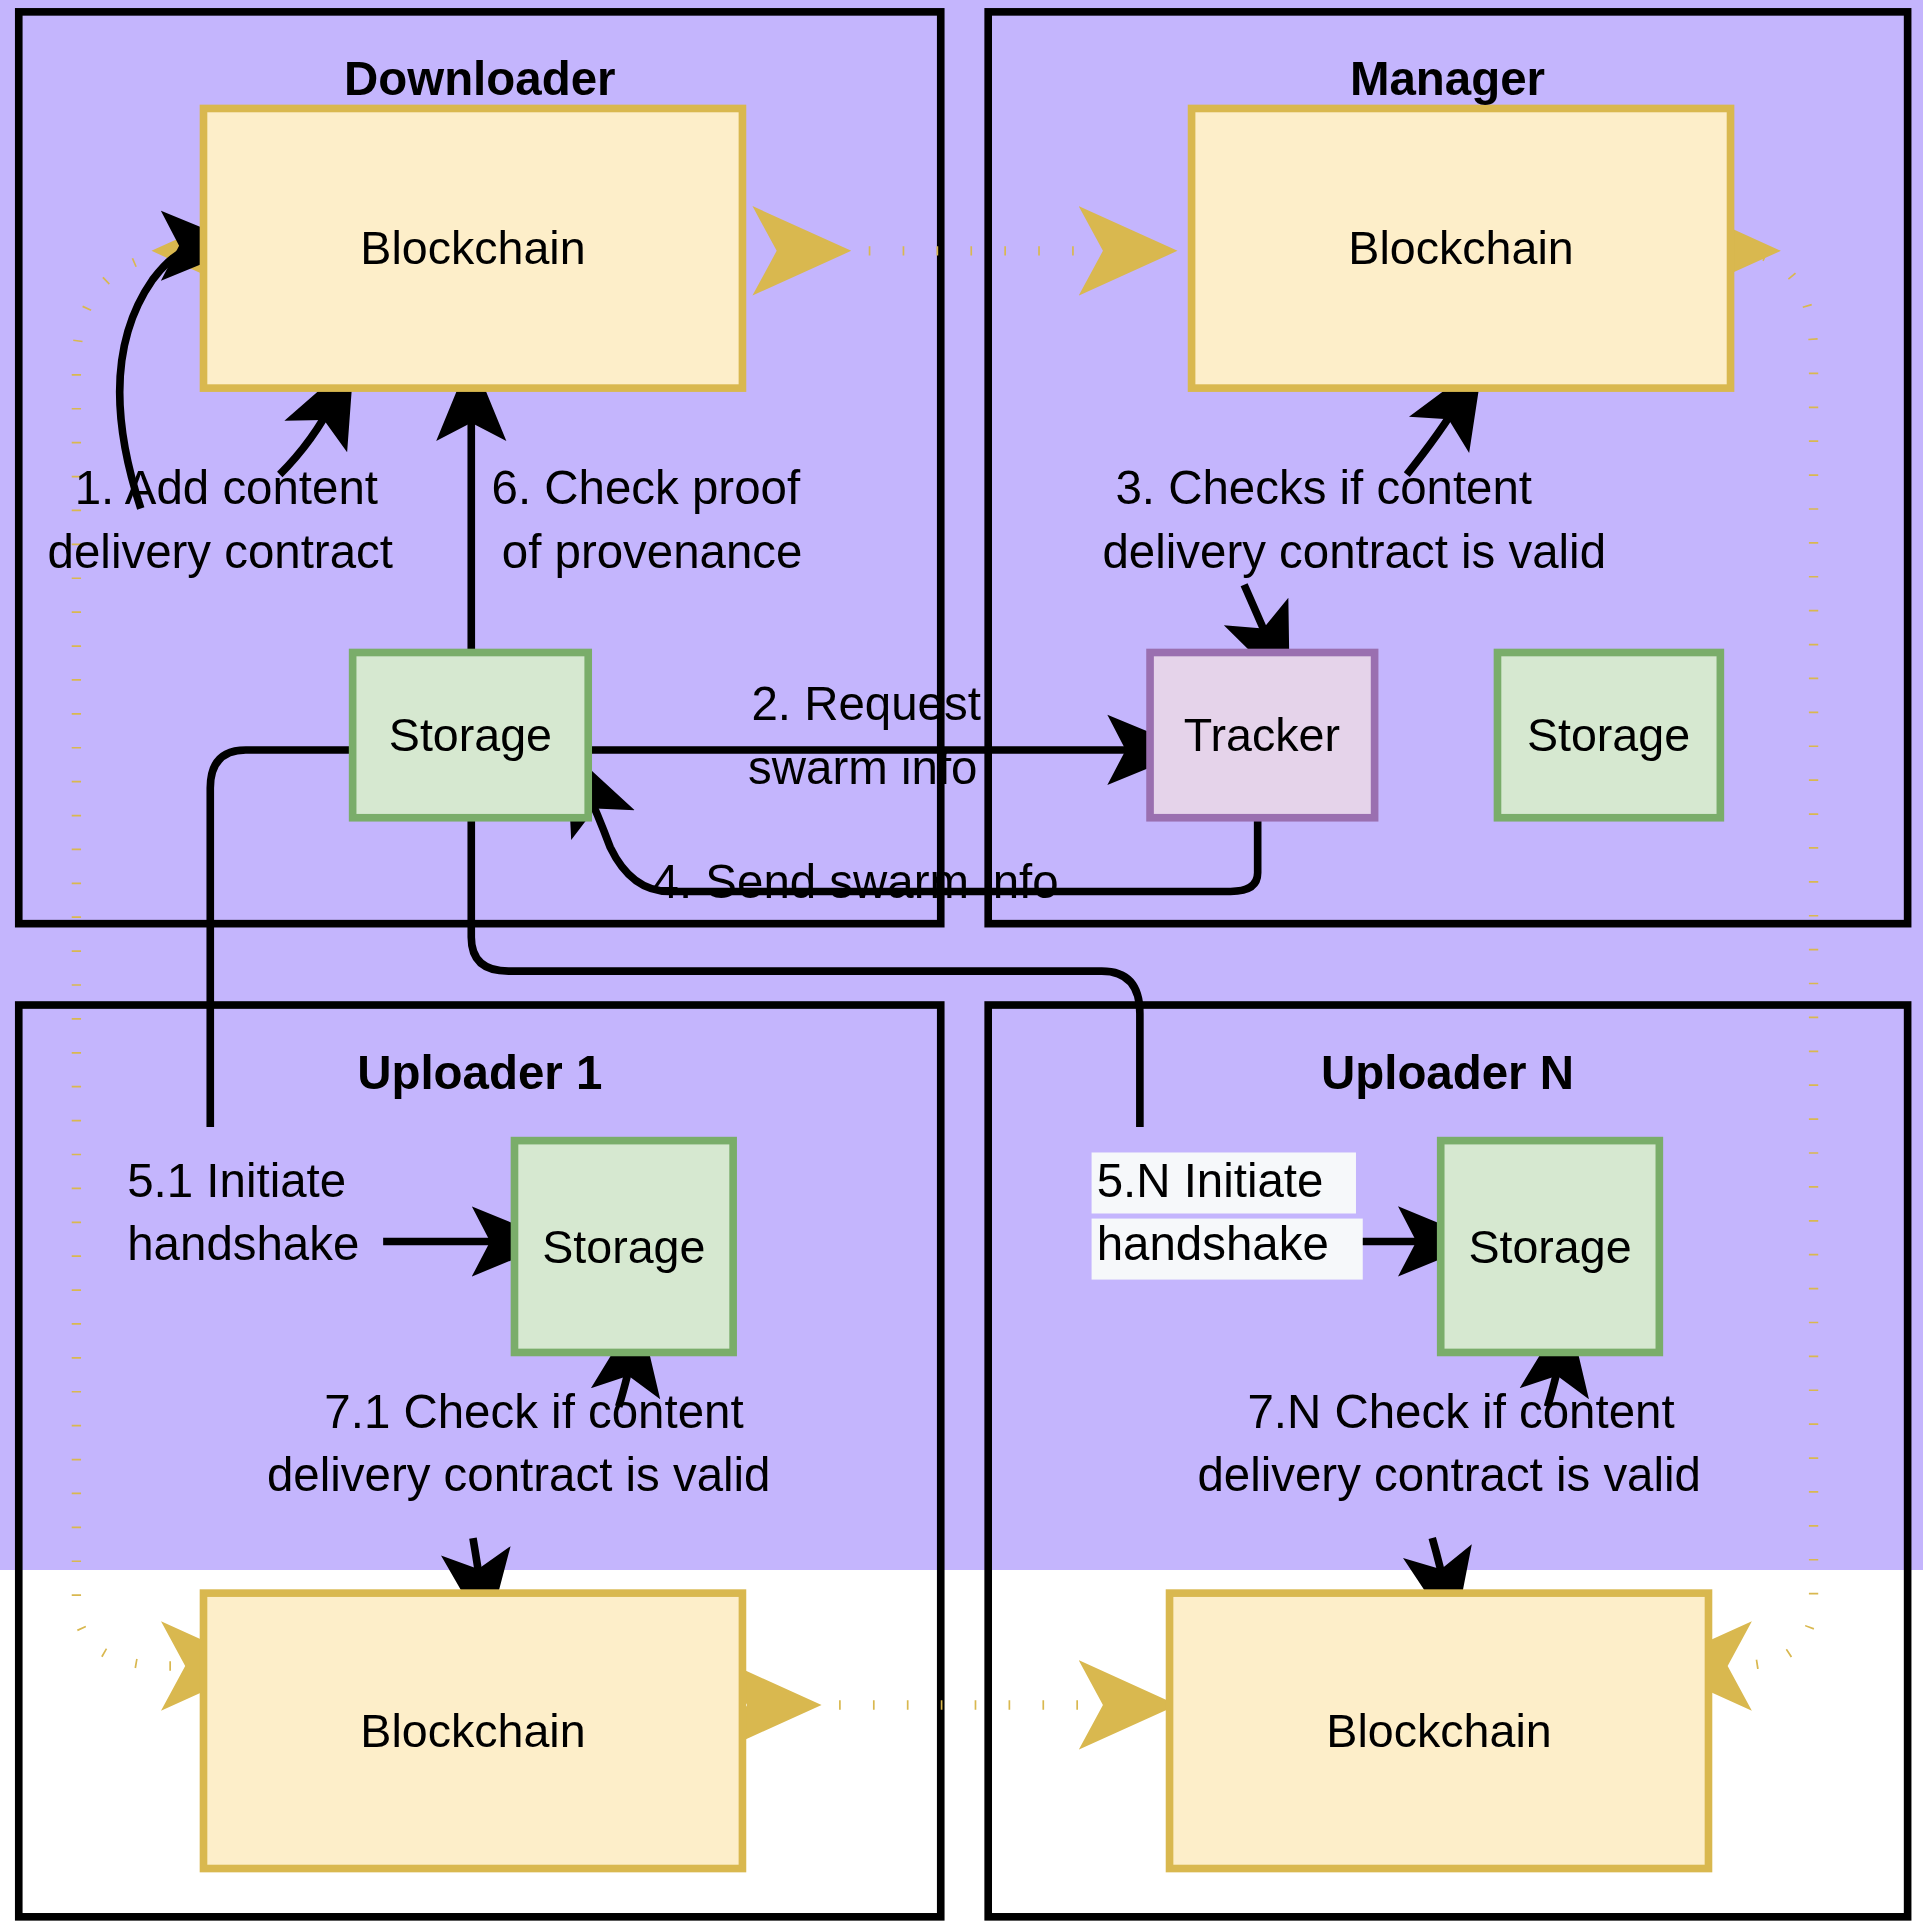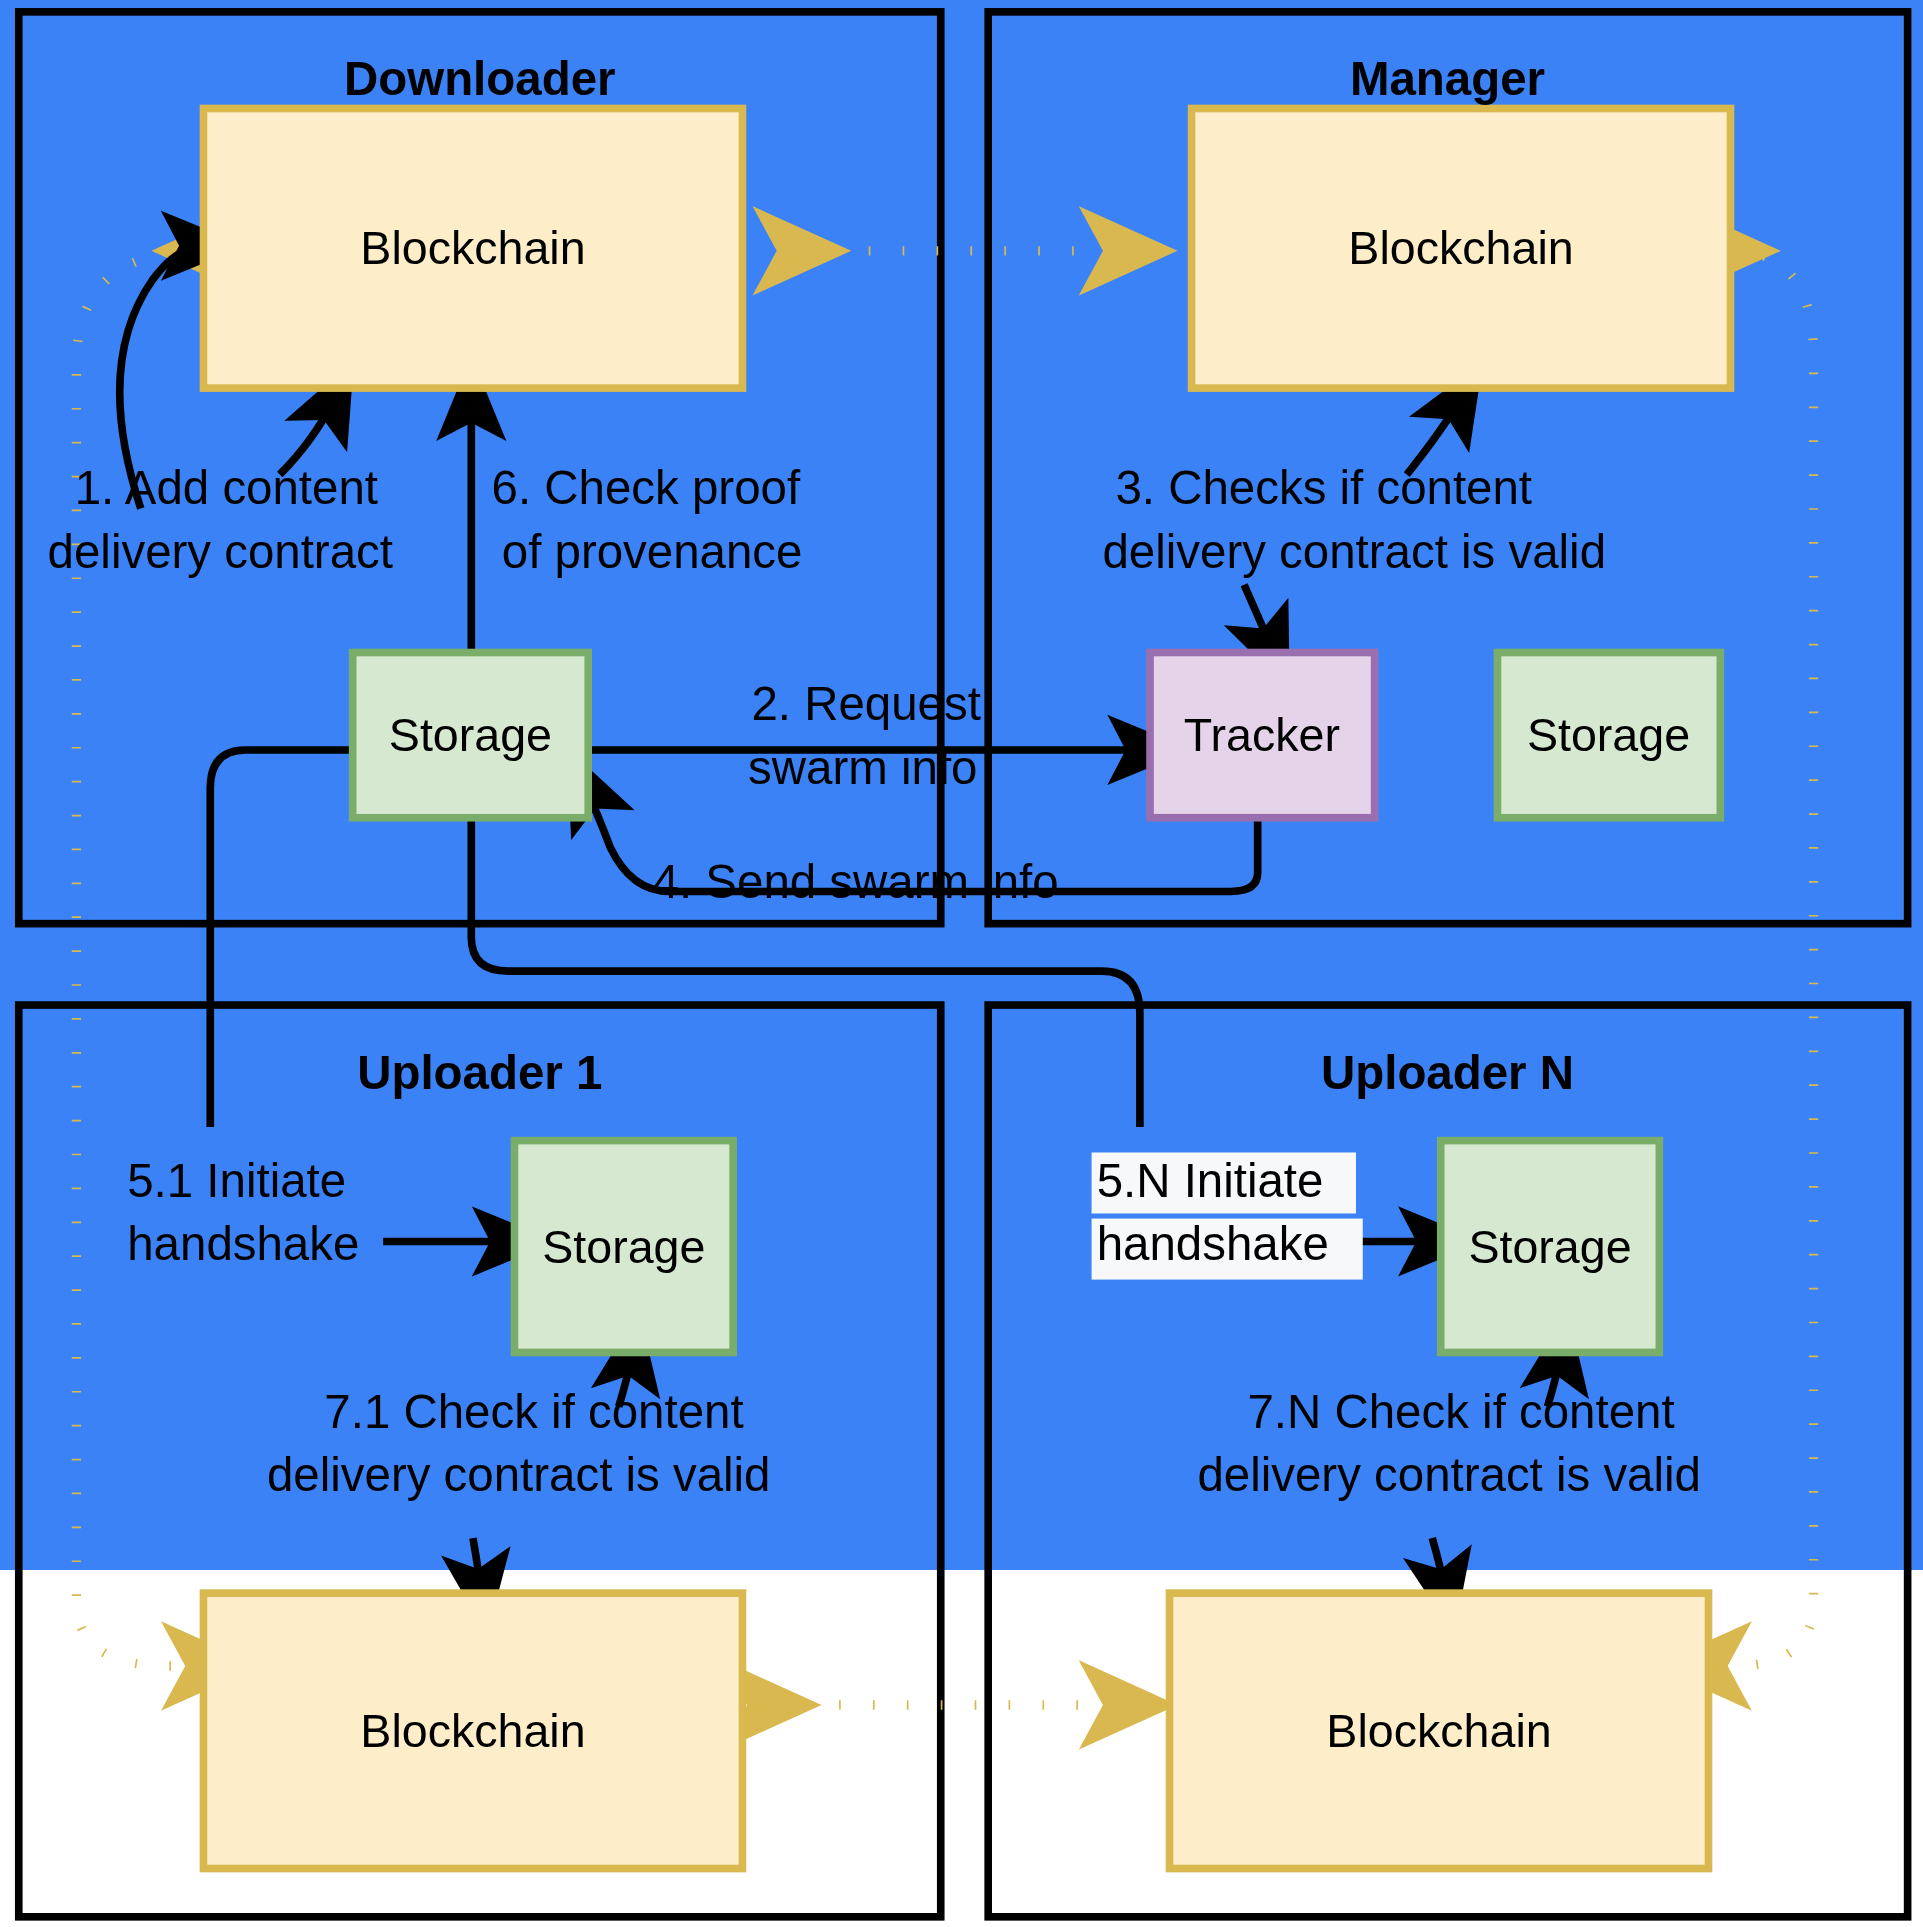--- a/index.html
+++ b/index.html
@@ -9,21 +9,21 @@
   }
   body {
     width: 1923px;
     height: 1927px;
     font-family: "Liberation Sans", sans-serif;
   }
   #diagram-root {
     position: relative;
     width: 1923px;
     height: 1570px;
-    background: #3b82f6;
+    background: #c4b5fd;
   }
   svg.layer {
     position: absolute;
     left: 0;
     top: 0;
     width: 1923px;
     height: 1927px;
   }
   .panel-frame {
     fill: none;

